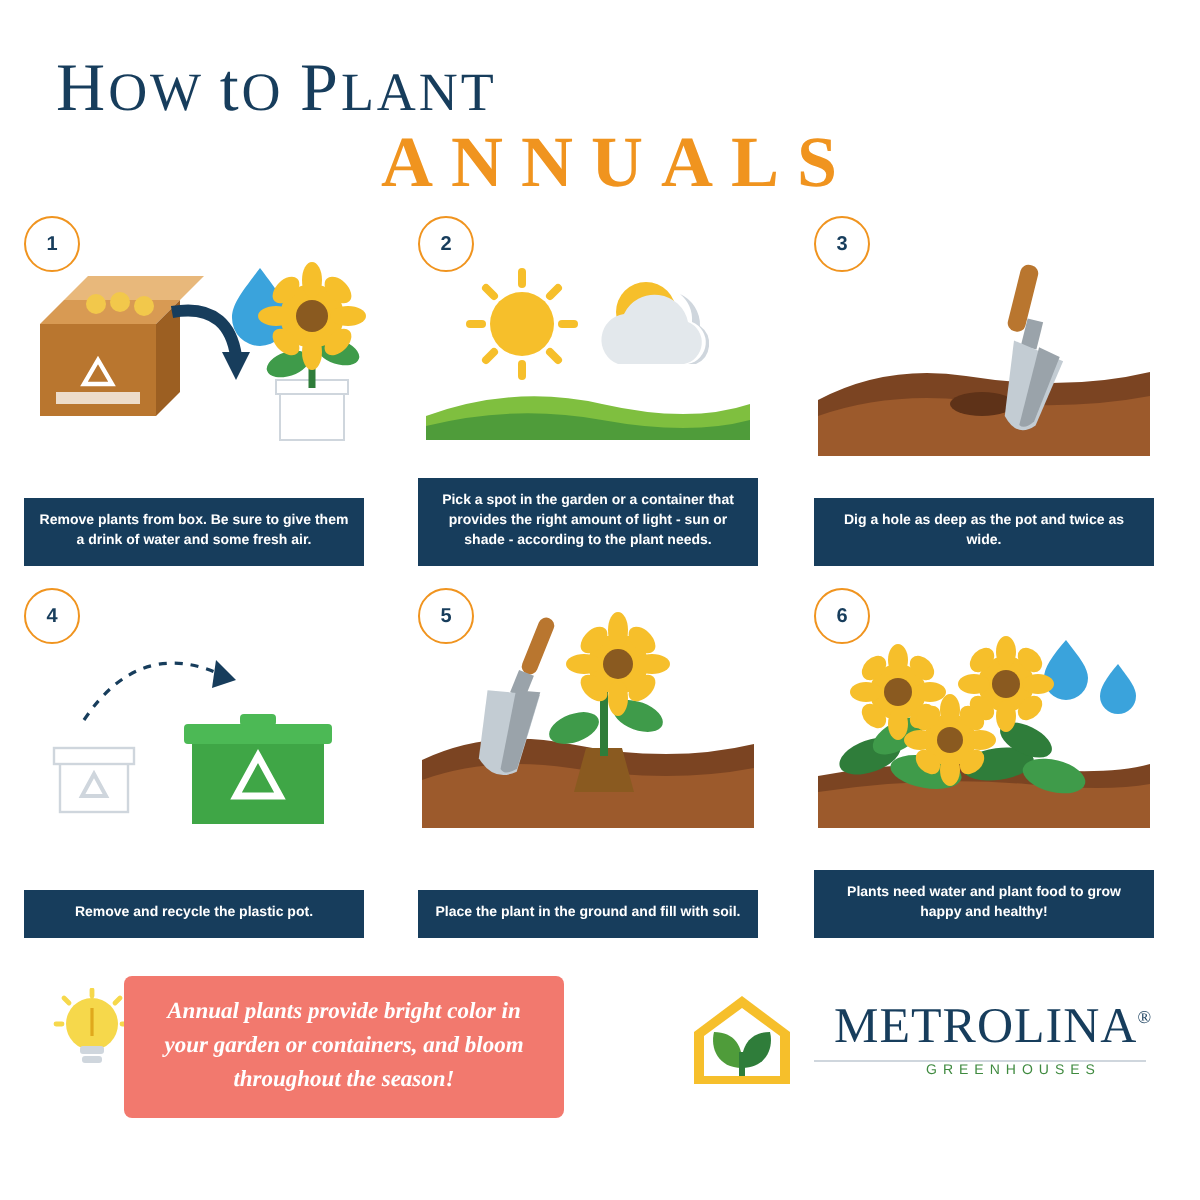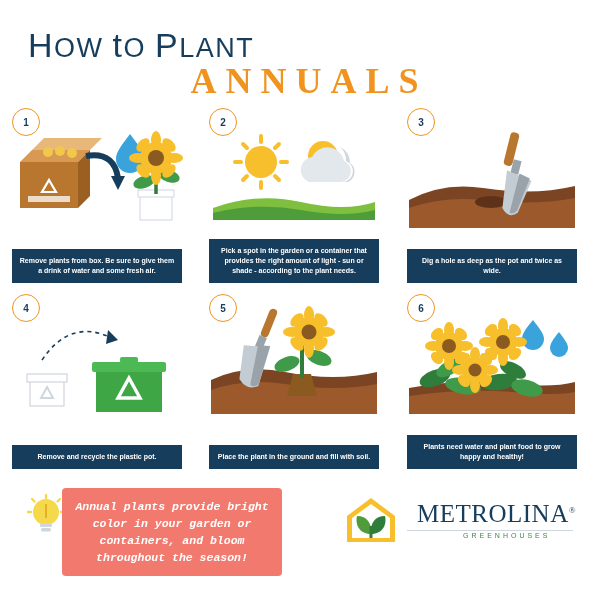--- a/index.html
+++ b/index.html
@@ -26,21 +26,21 @@
   .header {
     position: absolute;
     left: 0; top: 0;
     width: 600px;
     height: 100px;
   }
   .title-line1 {
     position: absolute;
     left: 28px;
     top: 26px;
-    font-family: Liberation Sans, sans-serif;
+    font-family: Liberation Serif, serif;
     font-size: 27px;
     letter-spacing: 1.5px;
     color: #173d5c;
     font-weight: normal;
     white-space: nowrap;
   }
   .title-line1 .cap { font-size: 34px; }
   .rule {
     position: absolute;
     left: 22px;
@@ -144,21 +144,21 @@
     height: 44px;
   }
   .tagline {
     position: absolute;
     left: 62px;
     top: 10px;
     width: 220px;
     background: #f2796e;
     color: #ffffff;
     border-radius: 4px;
-    font-family: Liberation Mono, monospace;
+    font-family: Liberation Serif, serif;
     font-style: italic;
     font-weight: bold;
     font-size: 11.5px;
     line-height: 17px;
     text-align: center;
     padding: 10px 10px;
     box-sizing: border-box;
   }
   .logo {
     position: absolute;

